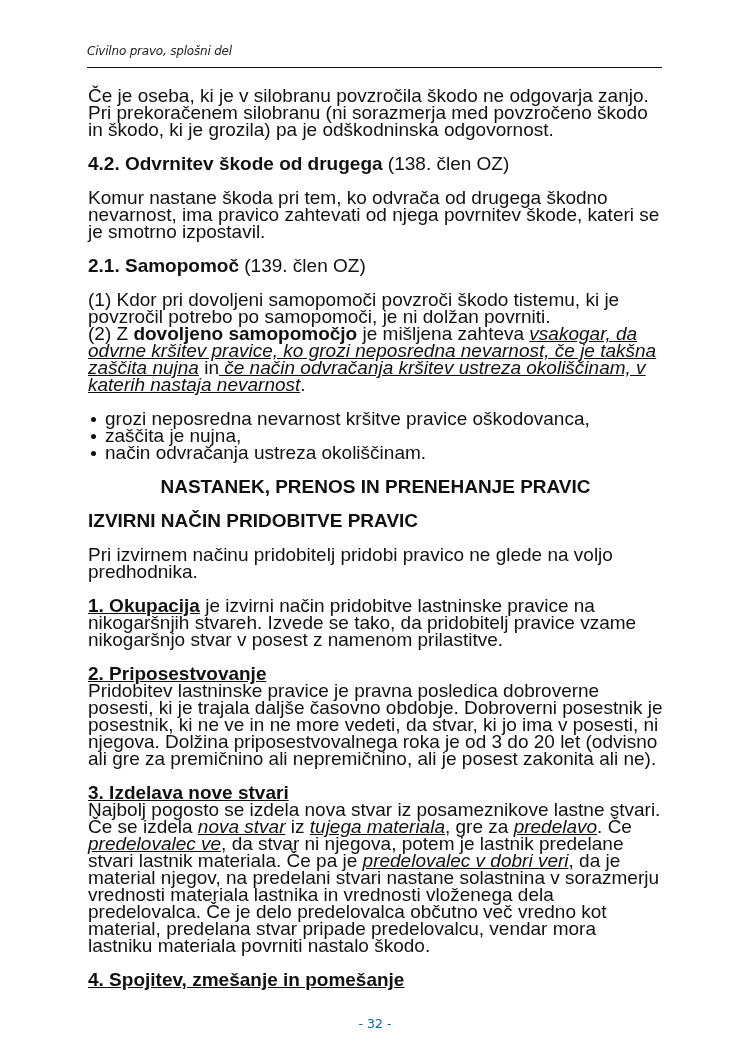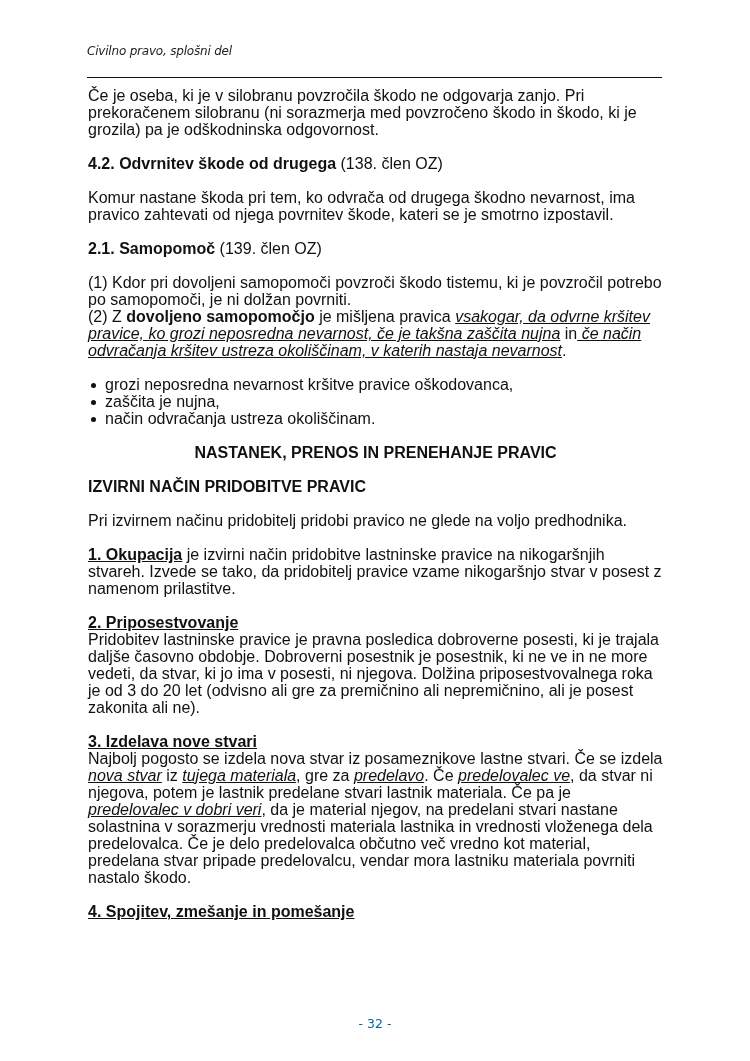--- a/index.html
+++ b/index.html
@@ -2,27 +2,27 @@
 <html><head>
 <meta charset="utf-8">
 <style>
   html, body { margin: 0; padding: 0; background: #ffffff; }
   body {
     width: 750px; height: 1061px; position: relative; overflow: hidden;
     font-family: "Liberation Sans", sans-serif; color: #111111;
   }
   .page-header {
     position: absolute; left: 87px; top: 44px; width: 575px;
-    border-bottom: 1.3px solid #111; padding-bottom: 19px;
+    border-bottom: 1.3px solid #111; padding-bottom: 9px;
     font-size: 12px; font-style: italic; color: #222;
     font-family: "DejaVu Sans", sans-serif; letter-spacing: -0.2px;
   }
   .content {
     position: absolute; left: 88px; top: 87px; width: 575px;
-    font-size: 16px; line-height: 17px;
+    font-size: 19px; line-height: 17px;
   }
   .content p { margin: 0 0 17px 0; }
   .content p.tight { margin-bottom: 0; }
   b { font-weight: bold; }
   .u { text-decoration: underline; }
   .iu { font-style: italic; text-decoration: underline; }
   .center { text-align: center; }
   ul.bullets { list-style: none; margin: 0 0 17px 0; padding: 0; }
   ul.bullets li { position: relative; padding-left: 17px; }
   ul.bullets li::before {
@@ -45,21 +45,21 @@
 <div class="content">
 
   <p>Če je oseba, ki je v silobranu povzročila škodo ne odgovarja zanjo. Pri prekoračenem silobranu (ni sorazmerja med povzročeno škodo in škodo, ki je grozila) pa je odškodninska odgovornost.</p>
 
   <p><b>4.2. Odvrnitev škode od drugega</b><span> (138. člen OZ)</span></p>
   <p>Komur nastane škoda pri tem, ko odvrača od drugega škodno nevarnost, ima pravico zahtevati od njega povrnitev škode, kateri se je smotrno izpostavil.</p>
 
 
   <p><b>2.1. Samopomoč</b><span> (139. člen OZ)</span></p>
   <p class="tight">(1) Kdor pri dovoljeni samopomoči povzroči škodo tistemu, ki je povzročil potrebo po samopomoči, je ni dolžan povrniti.</p>
-  <p><span>(2) Z </span><b>dovoljeno samopomočjo</b><span> je mišljena pravica </span><span class="iu">vsakogar, da odvrne kršitev pravice, ko grozi neposredna nevarnost, če je takšna zaščita nujna</span><span> in</span><span class="iu"> če način odvračanja kršitev ustreza okoliščinam, v katerih nastaja nevarnost</span><span>.</span></p>
+  <p><span>(2) Z </span><b>dovoljeno samopomočjo</b><span> je mišljena zahteva </span><span class="iu">vsakogar, da odvrne kršitev pravice, ko grozi neposredna nevarnost, če je takšna zaščita nujna</span><span> in</span><span class="iu"> če način odvračanja kršitev ustreza okoliščinam, v katerih nastaja nevarnost</span><span>.</span></p>
 
   <ul class="bullets">
     <li>grozi neposredna nevarnost kršitve pravice oškodovanca,</li>
     <li>zaščita je nujna,</li>
     <li>način odvračanja ustreza okoliščinam.</li>
   </ul>
 
   <p class="center"><b>NASTANEK, PRENOS IN PRENEHANJE PRAVIC</b></p>
 
   <p><b>IZVIRNI NAČIN PRIDOBITVE PRAVIC</b></p>

